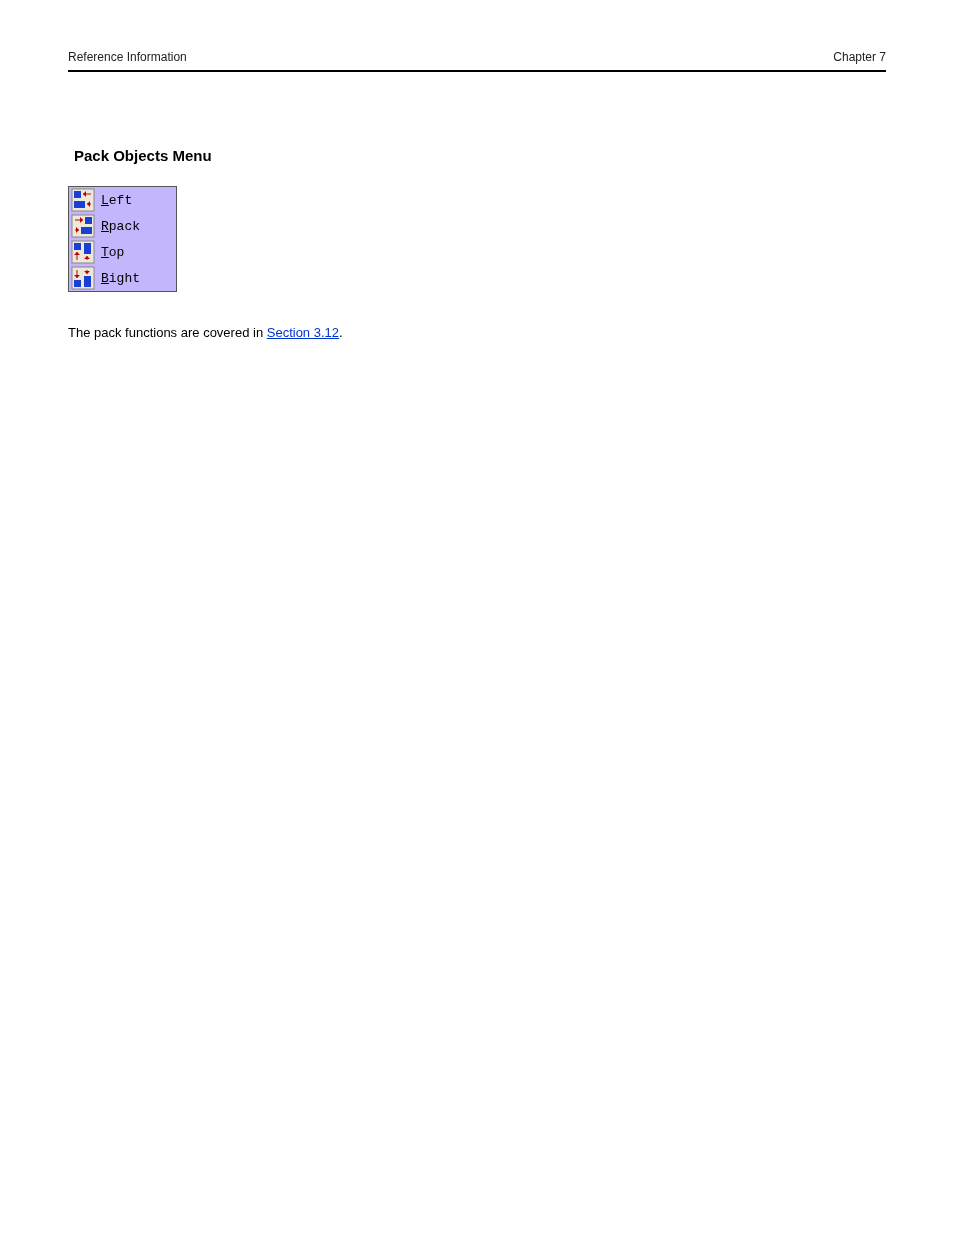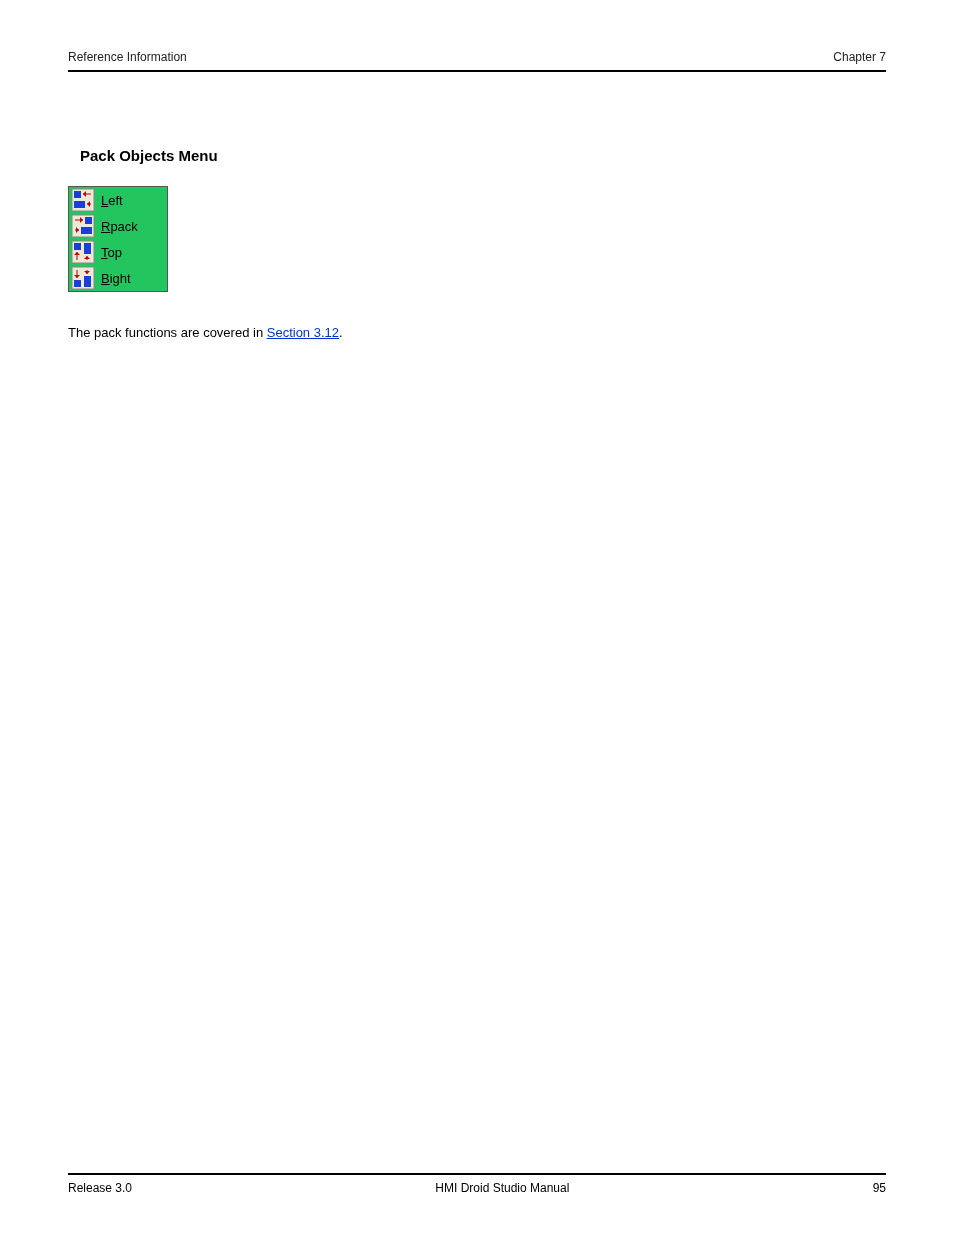--- a/index.html
+++ b/index.html
@@ -20,29 +20,29 @@
     display: flex;
     justify-content: space-between;
     font-size: 12px;
     color: #222;
     padding-bottom: 6px;
     border-bottom: 2px solid #000;
   }
   .section-heading {
     font-weight: bold;
     font-size: 15px;
-    margin: 75px 0 22px 12px;
+    margin: 75px 0 22px 6px;
   }
 
   
   .menu-box {
     border: 1px solid #555;
-    width: 100px;
-    background: #22c55e;
-    font-family: Liberation Sans, sans-serif;
+    width: 109px;
+    background: #c4b5fd;
+    font-family: Liberation Mono, monospace;
     box-sizing: border-box;
   }
   .menu-row {
     display: flex;
     align-items: center;
     height: 26px;
   }
   .menu-icon {
     width: 24px;
     height: 24px;
@@ -151,18 +151,13 @@
       </span>
       <span class="menu-label"><span class="mn">B</span><span>ight</span></span>
     </div>
 
   </div>
 
   <div class="body-text">
     <span>The pack functions are covered in </span><a href="#">Section 3.12</a><span>.</span>
   </div>
 
-  <div class="footer">
-    <span>Release 3.0</span>
-    <span>HMI Droid Studio Manual</span>
-    <span>95</span>
-  </div>
 </div>
 
 </body></html>

